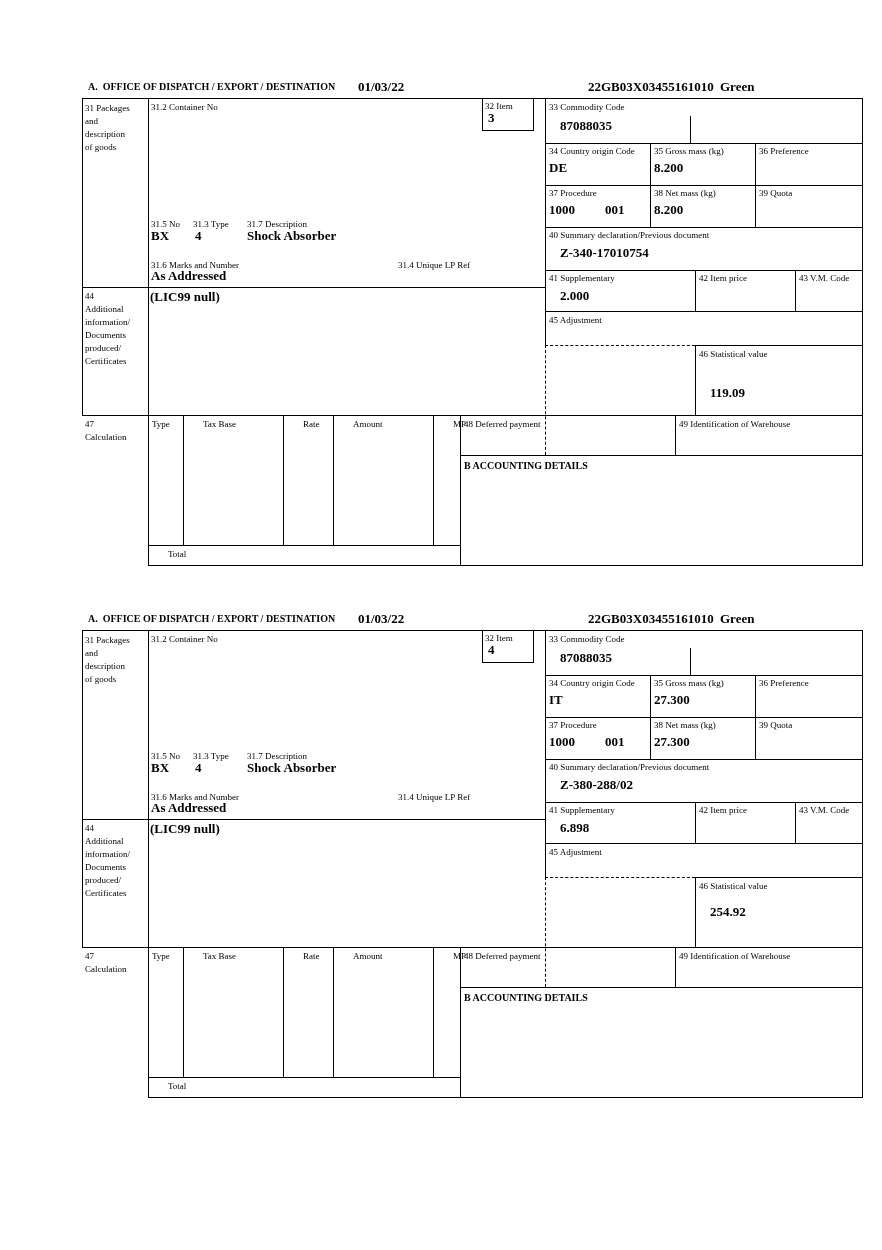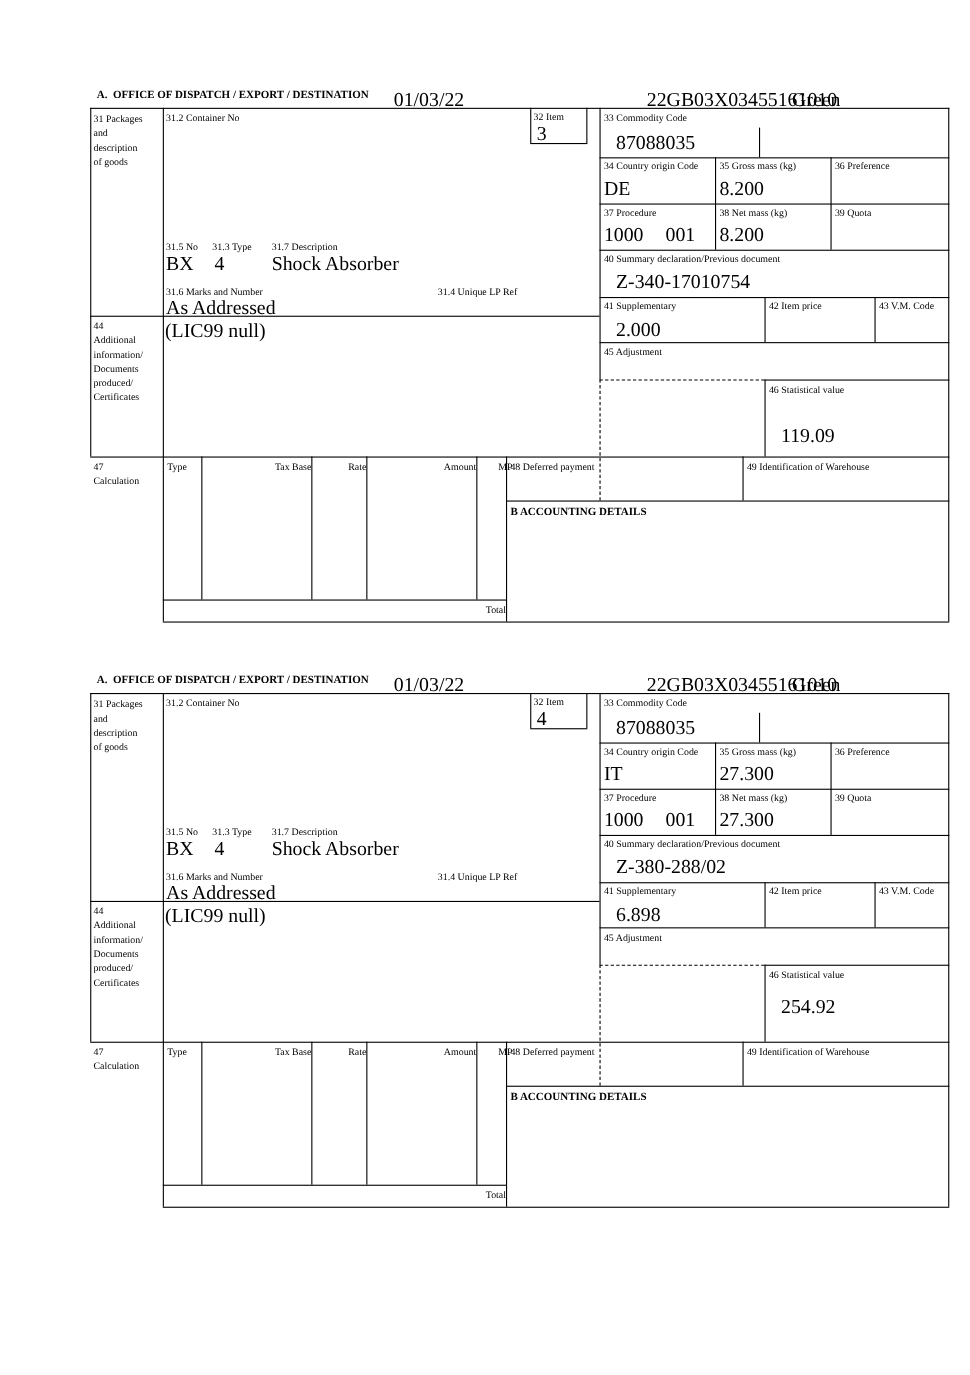--- a/index.html
+++ b/index.html
@@ -4,23 +4,23 @@
 <style>
   * { margin:0; padding:0; box-sizing:border-box; }
   html,body { width:882px; height:1250px; }
   body { background:#ffffff; position:relative; font-family:"Liberation Serif", serif; color:#000; overflow:hidden; }
   .section { position:absolute; left:82px; width:781px; height:500px; }
   .hl { position:absolute; height:1px; background:#000; }
   .vl { position:absolute; width:1px; background:#000; }
   .hd { position:absolute; height:0; border-top:1px dashed #000; }
   .vd { position:absolute; width:0; height:0; border-left:1px dashed #000; }
   .lbl { position:absolute; font-size:9px; line-height:1.45; white-space:pre-line; }
-  .val { position:absolute; font-size:18px; line-height:1.15; white-space:pre; }
+  .val { position:absolute; font-size:13px; line-height:1.15; white-space:pre;font-weight:bold; }
   .hdr { position:absolute; font-size:10px; font-weight:bold; white-space:pre; }
-  .ctr { text-align:right;padding-left:20px; }
+  .ctr { text-align:left;padding-left:20px; }
 </style>
 </head>
 <body>
 
 <div class="section" style="top:78px;">
 
   <div class="hdr" style="left:6px; top:3px;">A.  OFFICE OF DISPATCH / EXPORT / DESTINATION</div>
   <div class="val" style="left:276px; top:2px;">01/03/22</div>
   <div class="val" style="left:506px; top:2px;">22GB03X03455161010</div>
   <div class="val" style="left:638px; top:2px;">Green</div>

